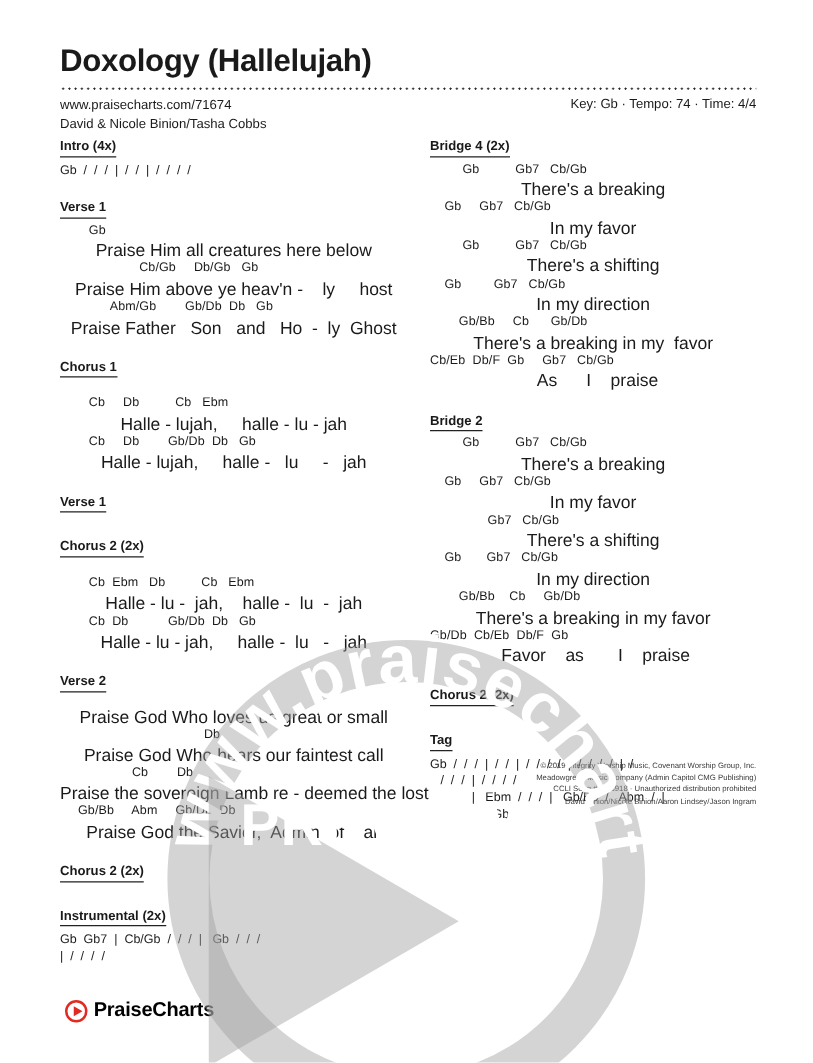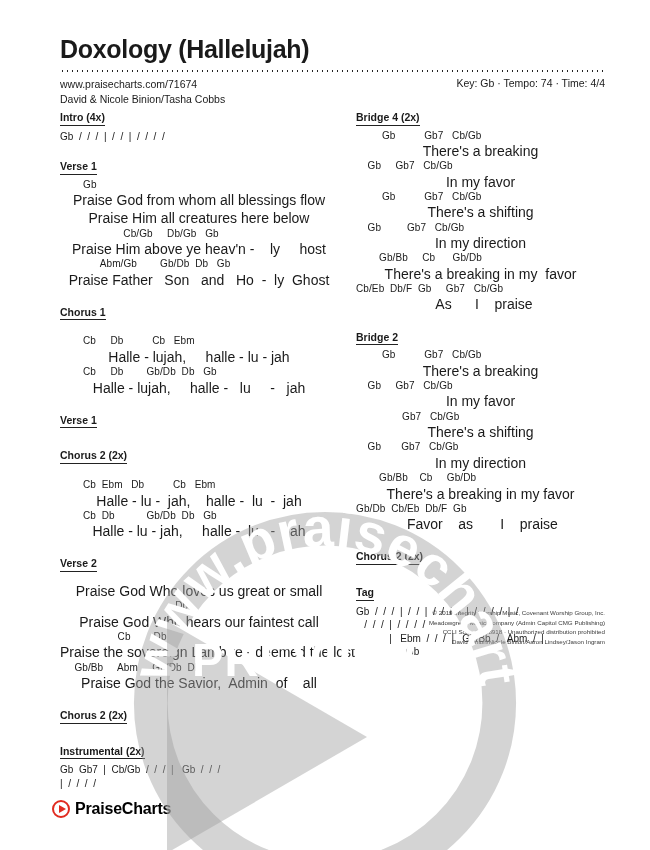--- a/index.html
+++ b/index.html
@@ -7,21 +7,21 @@
   body {
     width:650px; height:850px;
     background:#ffffff;
     font-family:"Liberation Sans", sans-serif;
     position:relative;
     overflow:hidden;
     color:#1a1a1a;
   }
 
   
-  .page { position:absolute; inset:0; padding:30px 45px 0 60px; }
+  .page { position:absolute; inset:0; padding:30px 45px 0 48px; }
 
   
   .song-title {
     font-size:25px; font-weight:bold; letter-spacing:-0.3px;
     margin:6px 0 6px 0; line-height:1.1;
   }
   .dotted-rule {
     height:2px; width:100%;
     background-image:radial-gradient(circle, #222 0.8px, transparent 0.9px);
     background-size:5px 2px; background-repeat:repeat-x;
@@ -124,21 +124,20 @@
     <div class="col">
 
       <div class="section">
         <div class="sec-head">Intro (4x)</div>
         <div class="bar-line">Gb  /  /  /  |  /  /  |  /  /  /  /</div>
       </div>
 
       <div class="section">
         <div class="sec-head">Verse 1</div>
         <div class="chords">        Gb</div>
-        <div class="lyric">Praise God from whom all blessings flow</div>
         <div class="lyric">Praise Him all creatures here below</div>
         <div class="chords">                      Cb/Gb     Db/Gb   Gb</div>
         <div class="lyric">Praise Him above ye heav'n -    ly     host</div>
         <div class="chords">              Abm/Gb        Gb/Db  Db   Gb</div>
         <div class="lyric">Praise Father   Son   and   Ho  -  ly  Ghost</div>
       </div>
 
       <div class="section">
         <div class="sec-head">Chorus 1</div>
         <div class="gap"></div>

